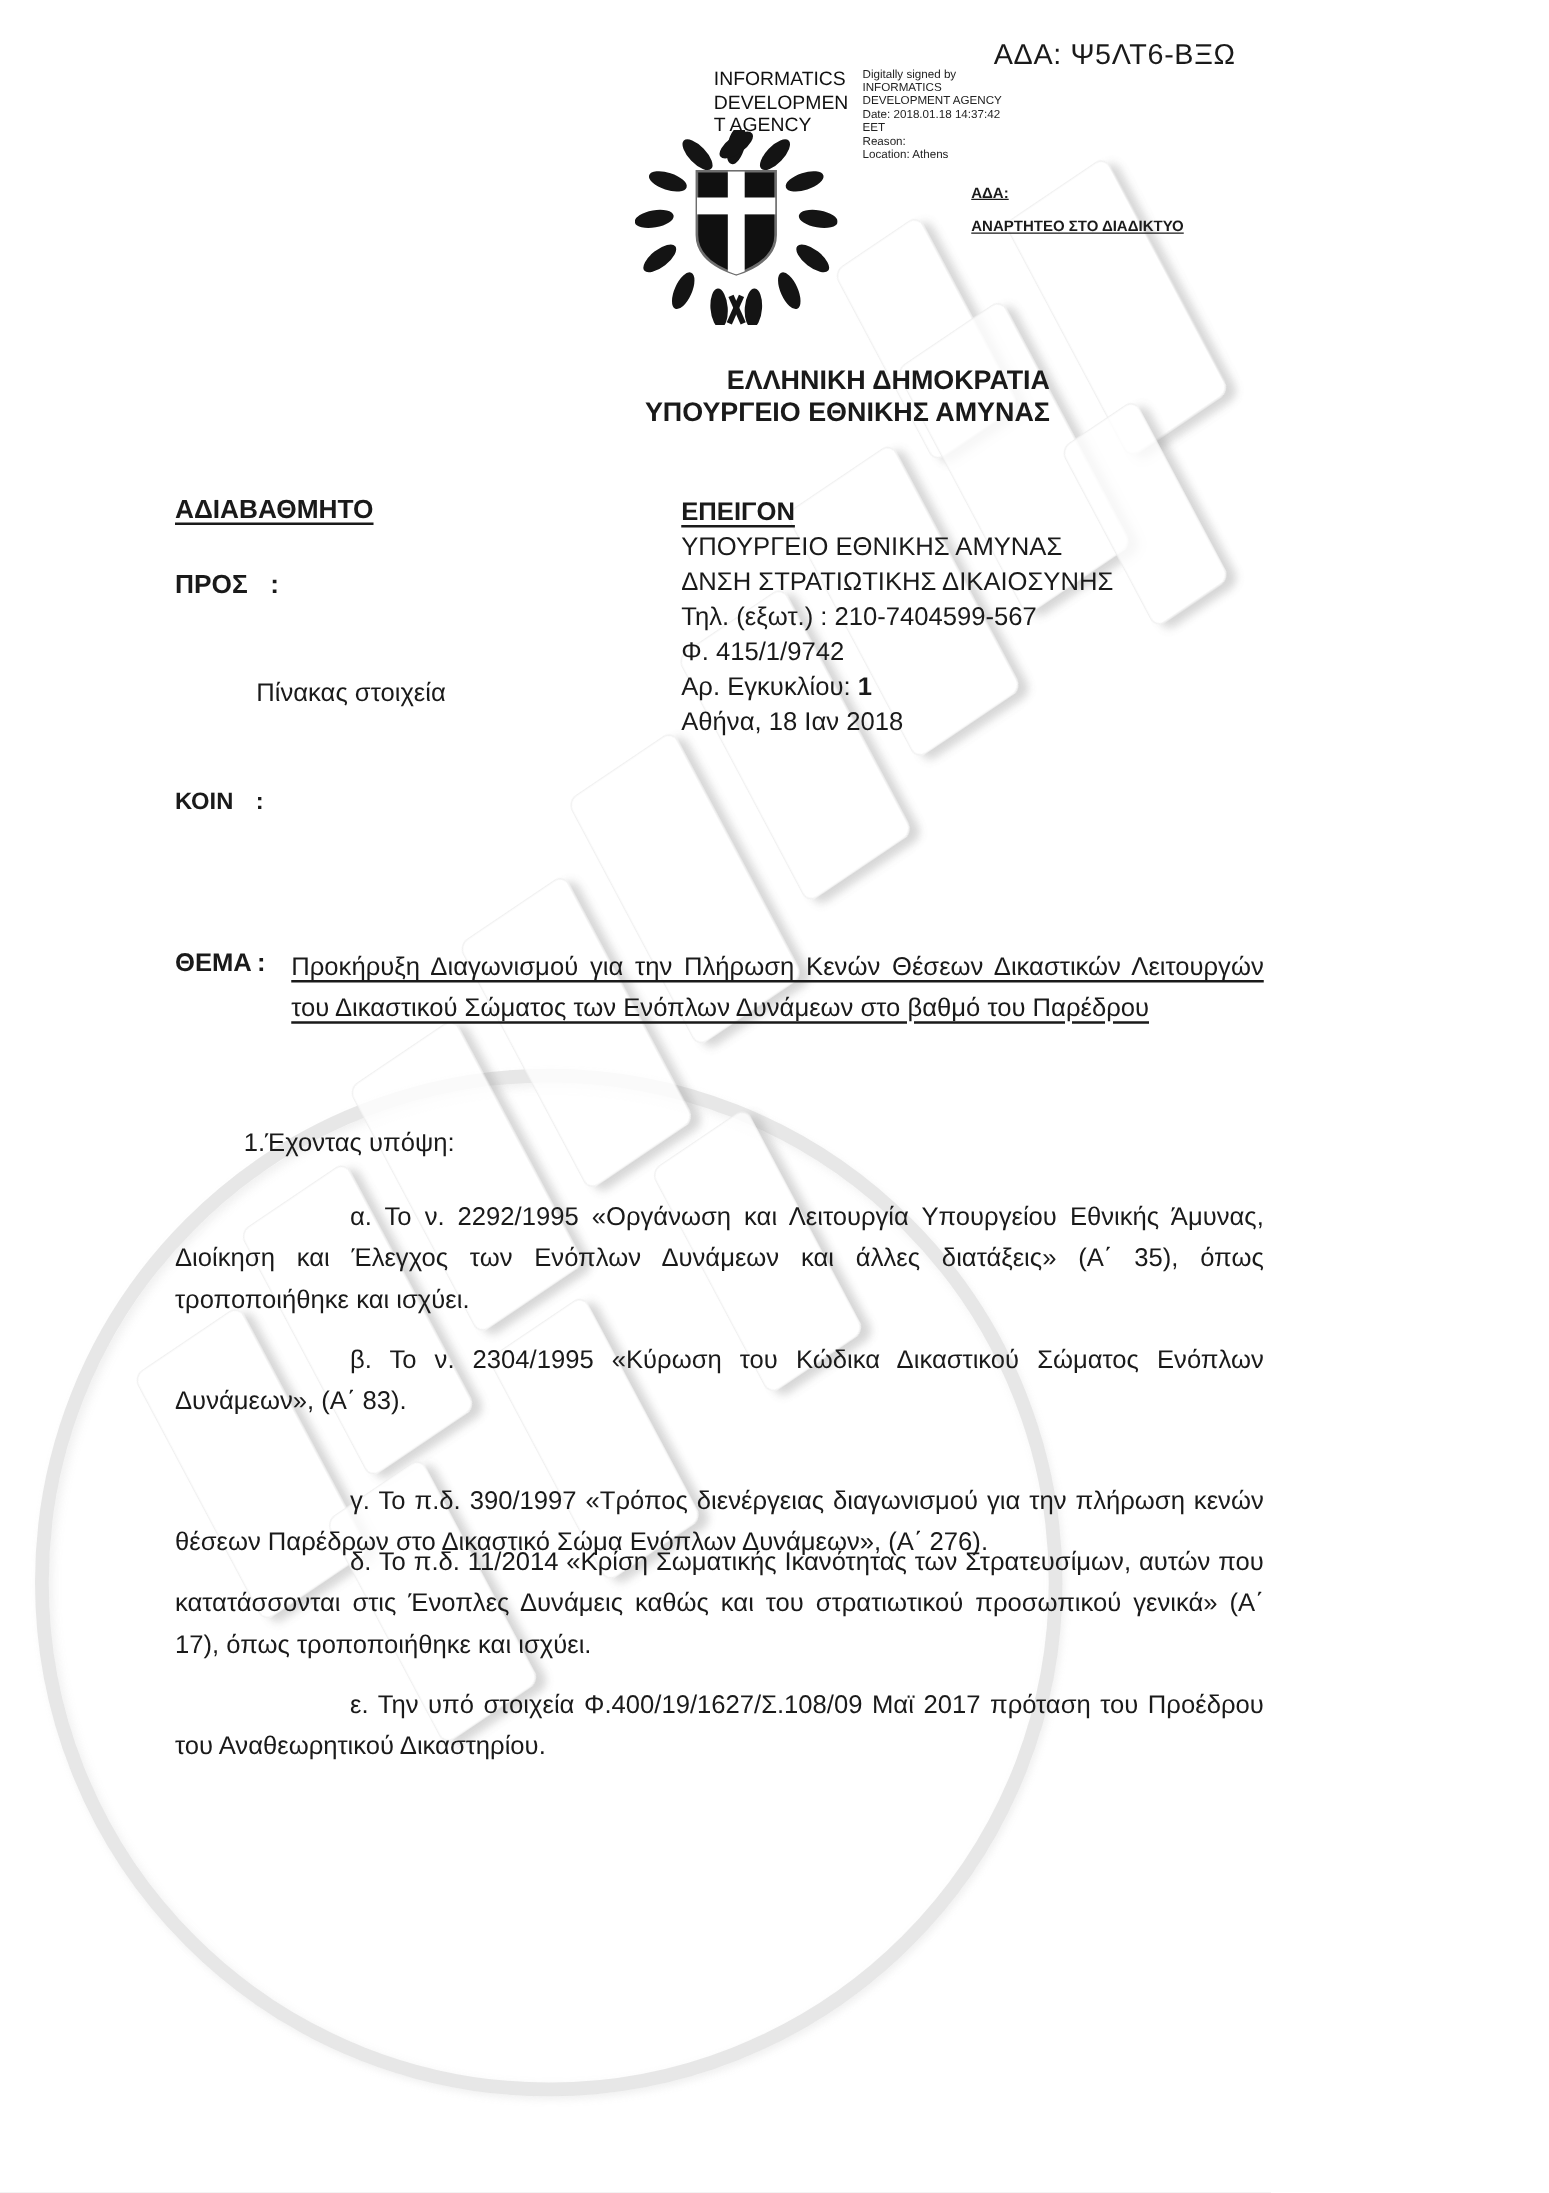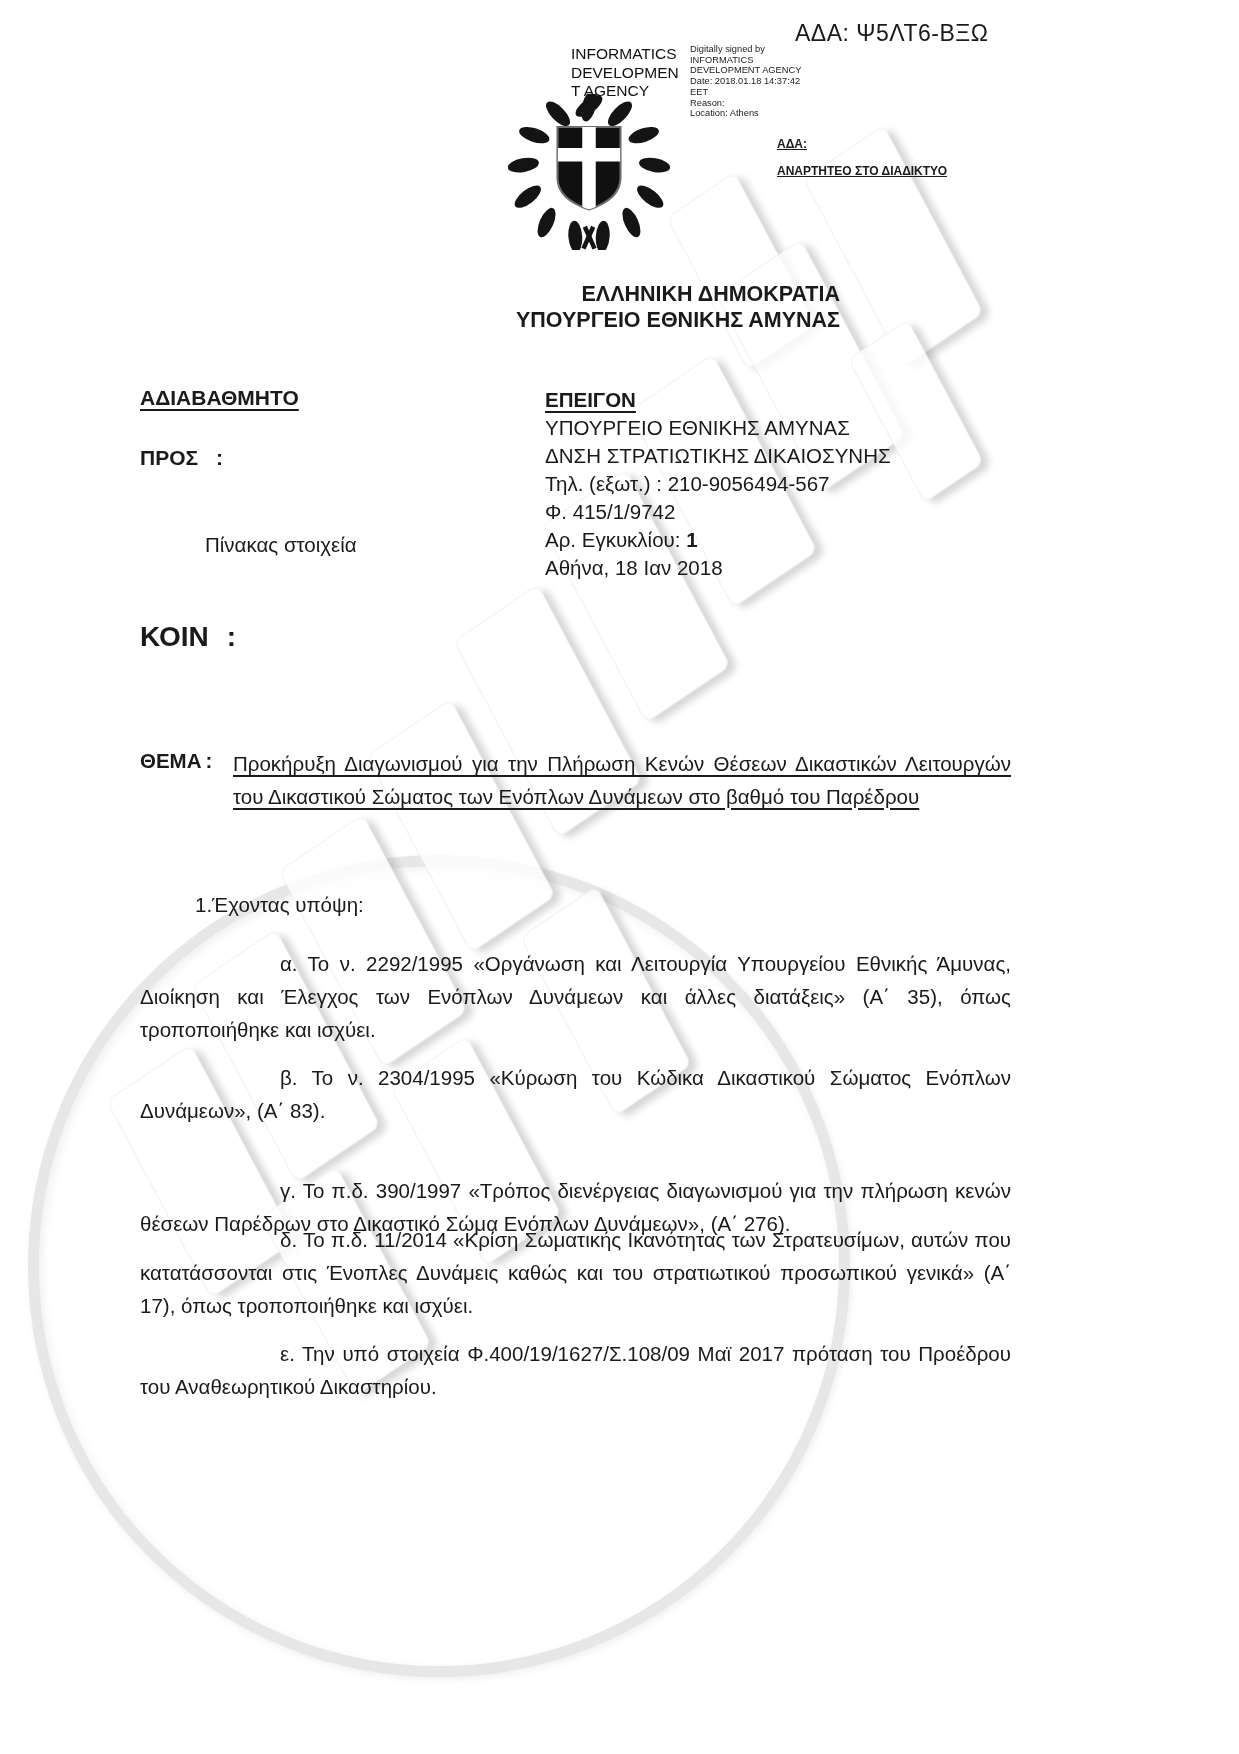--- a/index.html
+++ b/index.html
@@ -22,37 +22,37 @@
   }
   .wm-strip{
     position:absolute;background:rgba(255,255,255,0.94);
     border:1px solid rgba(205,205,205,0.35);
     box-shadow:6px 7px 7px rgba(150,150,150,0.45);
     border-radius:9px;transform:rotate(-34deg) skewX(-6deg);
     filter:blur(0.5px);opacity:.85;
   }
   
   .content{position:absolute;inset:0;z-index:2;}
-  .abs{position:absolute;}
+  .abs{position:absolute;margin-top:10px;}
   .b{font-weight:bold;}
   .u{text-decoration:underline;text-underline-offset:4px;text-decoration-thickness:2px;}
   .pre{white-space:pre-line;}
   .ada-top{left:795px;top:20px;font-size:23px;letter-spacing:0.5px;}
   .sig-name{left:571px;top:45px;width:112px;font-size:15.5px;line-height:18.5px;color:#111;}
   .sig-details{left:690px;top:44px;width:150px;font-size:9.3px;line-height:10.7px;color:#222;}
   .emblem{left:508px;top:94px;}
   .ada-block{left:777px;top:131px;font-size:12px;font-weight:bold;line-height:27px;text-decoration:underline;}
   .republic{left:340px;top:281px;width:500px;text-align:right;font-weight:bold;font-size:21.5px;line-height:26px;}
   .cls{left:140px;top:386px;font-size:21px;}
   .urg-col{left:545px;top:386px;font-size:20.5px;line-height:28px;}
   .urg-col .line{display:block;}
   .pros{left:140px;top:446px;font-size:21px;}
   .label-colon{display:inline-block;margin-left:18px;}
   .recipients{left:205px;top:533px;font-size:20.5px;}
-  .koin{left:140px;top:621px;font-size:28px;}
+  .koin{left:140px;top:621px;font-size:19px;}
   .thema-label{left:140px;top:749px;font-size:20.5px;}
   .thema-text{
     left:233px;top:748px;width:778px;font-size:20.5px;line-height:32.5px;
     text-align:justify;text-decoration:underline;text-underline-offset:4px;
   }
   .intro{left:140px;top:893px;width:871px;font-size:20.5px;text-indent:55px;}
   .para{
     left:140px;width:871px;font-size:20.5px;line-height:32.8px;
     text-align:justify;text-indent:140px;
   }
@@ -181,21 +181,21 @@
     </div>
     <div class="abs recipients">Πίνακας στοιχεία</div>
     <div class="abs koin b">
       <span>ΚΟΙΝ</span><span class="label-colon">:</span>
     </div>
 
     <div class="abs urg-col">
       <span class="line b u">ΕΠΕΙΓΟΝ</span>
       <span class="line">ΥΠΟΥΡΓΕΙΟ ΕΘΝΙΚΗΣ ΑΜΥΝΑΣ</span>
       <span class="line">ΔΝΣΗ ΣΤΡΑΤΙΩΤΙΚΗΣ ΔΙΚΑΙΟΣΥΝΗΣ</span>
-      <span class="line">Τηλ. (εξωτ.) : 210-9056494-567</span>
+      <span class="line">Τηλ. (εξωτ.) : 210-7404599-567</span>
       <span class="line">Φ. 415/1/9742</span>
       <span class="line"><span>Αρ. Εγκυκλίου:</span>&nbsp;<span class="b">1</span></span>
       <span class="line">Αθήνα, 18 Ιαν 2018</span>
     </div>
 
     <div class="abs thema-label b">
       <span>ΘΕΜΑ</span><span style="margin-left:4px;">:</span>
     </div>
     <div class="abs thema-text">Προκήρυξη Διαγωνισμού για την Πλήρωση Κενών Θέσεων Δικαστικών Λειτουργών του Δικαστικού Σώματος των Ενόπλων Δυνάμεων στο βαθμό του Παρέδρου</div>
 

